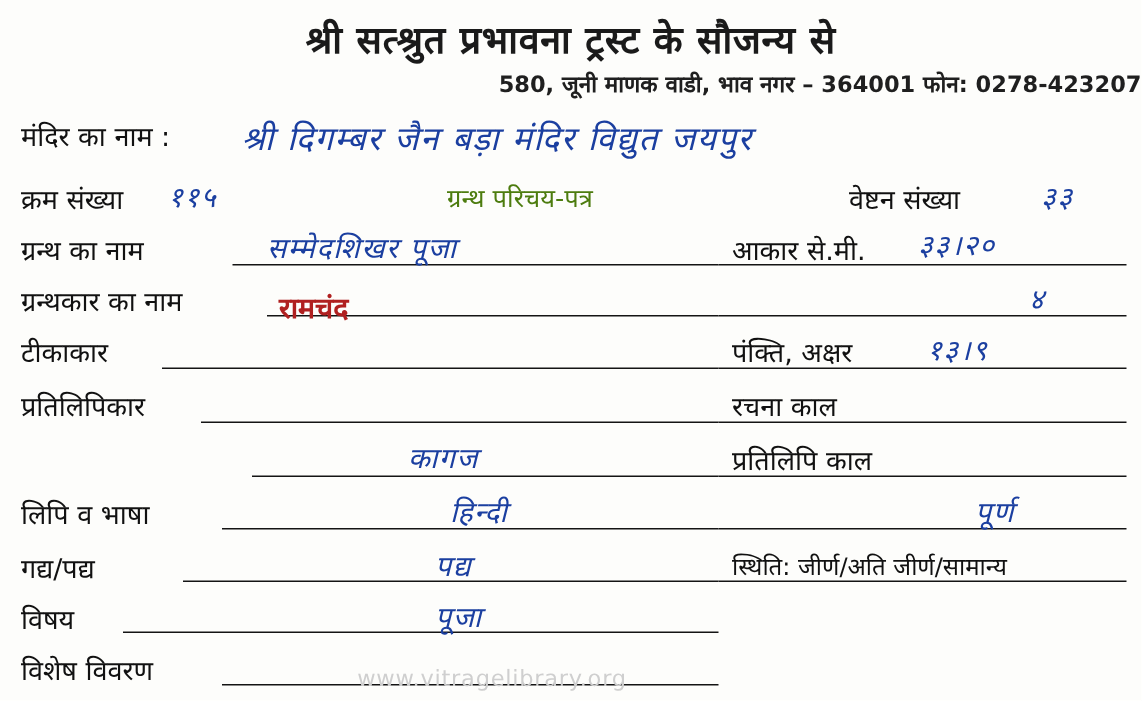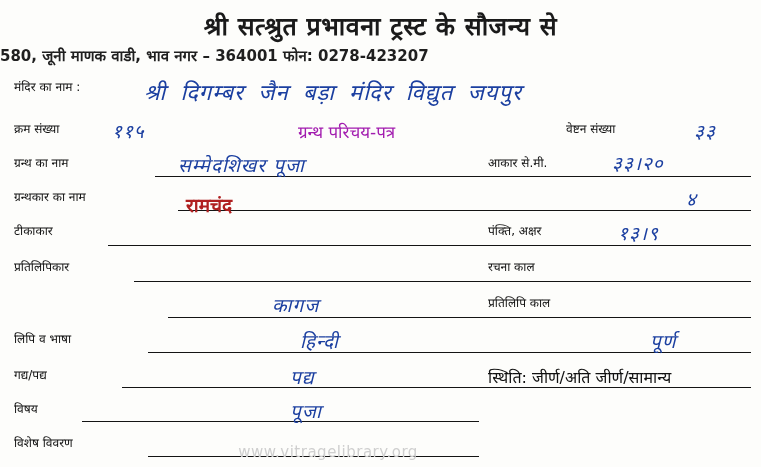--- a/index.html
+++ b/index.html
@@ -29,43 +29,43 @@
     font-weight: bold;
     color: #1a1a1a;
     letter-spacing: 0.5px;
     white-space: nowrap;
   }
   .hdr-sub {
     position: absolute;
     left: 0;
     top: 45px;
     width: 761px;
-    text-align: left;
+    text-align: right;
     font-family: "DejaVu Sans", sans-serif;
     font-size: 15px;
     font-weight: bold;
     color: #1f1f1f;
     white-space: nowrap;
   }
   
   .lbl {
     position: absolute;
     font-family: "DejaVu Sans", sans-serif;
-    font-size: 12px;
+    font-size: 18px;
     color: #111111;
     white-space: nowrap;
   }
   .lbl.small {
     font-size: 16px;
   }
   .form-title {
     position: absolute;
     font-family: "DejaVu Sans", sans-serif;
     font-size: 17px;
-    color: #a21caf;
+    color: #4d7c0f;
     white-space: nowrap;
   }
   
   .rule {
     position: absolute;
     height: 0;
     border-top: 1.6px solid #141414;
   }
   
   .hw {
@@ -102,21 +102,21 @@
 </style>
 </head>
 <body>
 
 <div id="sheet">
 
   <div class="hdr-title">श्री सत्श्रुत प्रभावना ट्रस्ट के सौजन्य से</div>
   <div class="hdr-sub">580, जूनी माणक वाडी, भाव नगर – 364001 फोन: 0278-423207</div>
 
   <div class="lbl" style="left:14px; top:78px;">मंदिर का नाम :</div>
-  <div class="hw big" style="left:144px; top:76px;font-family:Liberation Mono, monospace;">श्री दिगम्बर जैन बड़ा मंदिर विद्युत जयपुर</div>
+  <div class="hw big" style="left:161px; top:76px;">श्री दिगम्बर जैन बड़ा मंदिर विद्युत जयपुर</div>
 
   <div class="form-title" style="left:298px; top:120px;">ग्रन्थ परिचय-पत्र</div>
 
   <div class="lbl" style="left:14px; top:120px;">क्रम संख्या</div>
   <div class="lbl" style="left:14px; top:154px;">ग्रन्थ का नाम</div>
   <div class="lbl" style="left:14px; top:188px;">ग्रन्थकार का नाम</div>
   <div class="lbl" style="left:14px; top:222px;">टीकाकार</div>
   <div class="lbl" style="left:14px; top:258px;">प्रतिलिपिकार</div>
   <div class="lbl" style="left:14px; top:330px;">लिपि व भाषा</div>
   <div class="lbl" style="left:14px; top:366px;">गद्य/पद्य</div>

